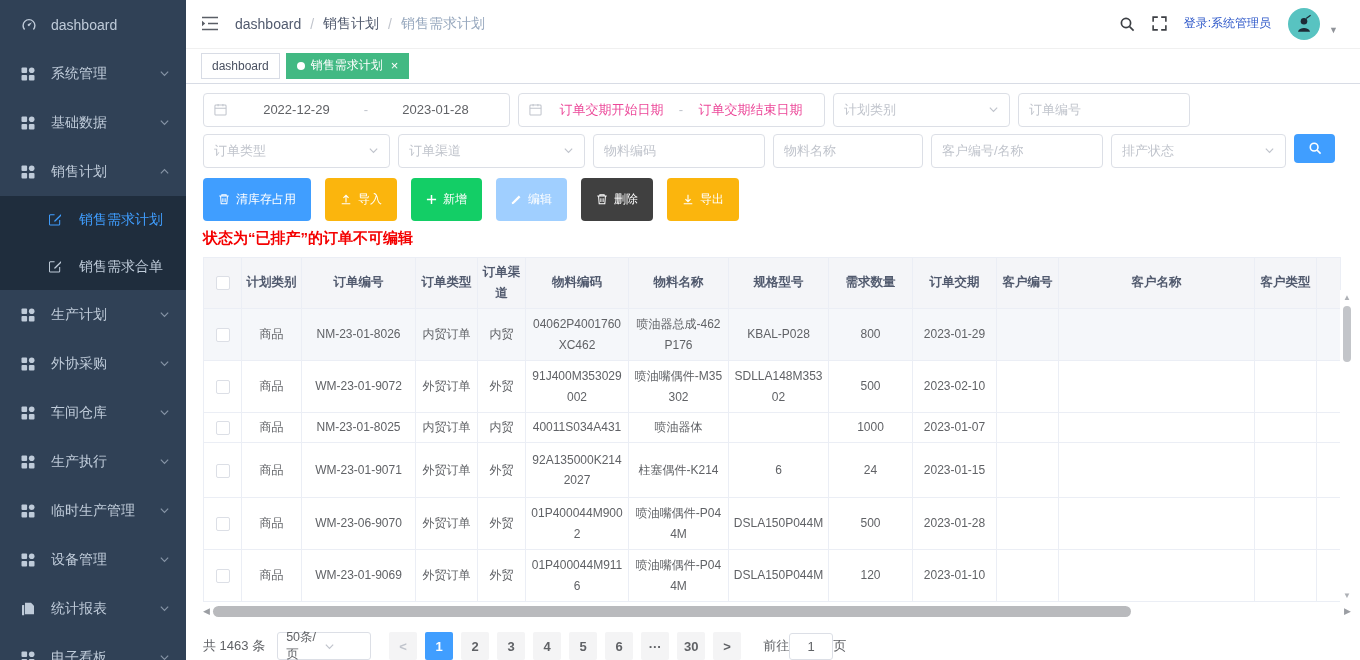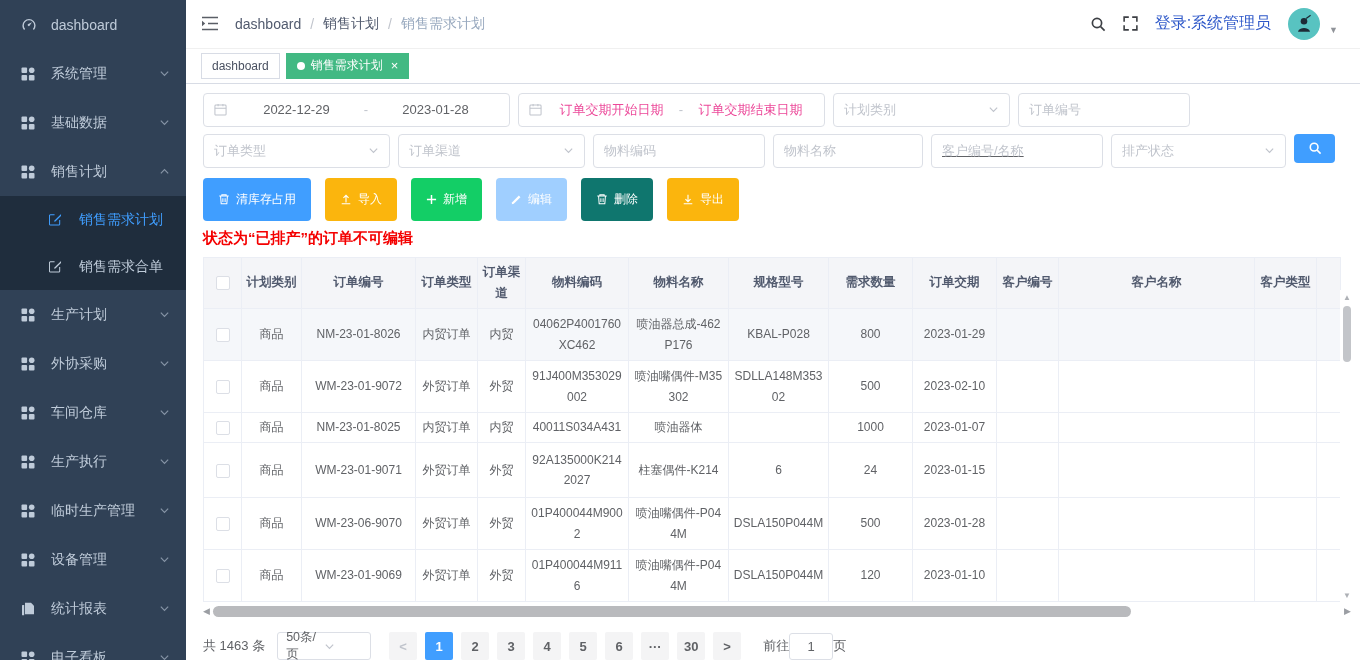--- a/index.html
+++ b/index.html
@@ -19,21 +19,21 @@
   .main { flex:1; display:flex; flex-direction:column; min-width:0; }
 
   .topbar { height:49px; display:flex; align-items:center; padding:0 22px 0 15px; background:#fff; border-bottom:1px solid #f0f0f0; box-shadow:0 1px 3px rgba(0,21,41,.04); }
   .hamburger { display:flex; color:#5a5e66; cursor:pointer; margin-right:16px; }
   .breadcrumb { display:flex; align-items:center; gap:9px; font-size:14px; }
   .crumb { color:#515a6e; }
   .crumb.last { color:#97a8be; }
   .crumb-sep { color:#c0c4cc; }
   .top-right { margin-left:auto; display:flex; align-items:center; gap:17px; }
   .hicon { display:flex; color:#3c3f44; cursor:pointer; }
-  .login-label { font-size:16px; color:#2e58c9; white-space:nowrap; }
+  .login-label { font-size:12px; color:#2e58c9; white-space:nowrap; }
   .avatar { width:32px; height:32px; border-radius:50%; background:#58c3c1; display:flex; align-items:center; justify-content:center; overflow:hidden; cursor:pointer; }
   .caret { font-size:9px; color:#909399; margin-left:-8px; padding-top:12px; cursor:pointer; }
 
   .tabbar { height:35px; display:flex; align-items:center; gap:6px; padding:0 15px; background:#fff; border-bottom:1px solid #d8dce5; }
   .tag-tab { height:26px; display:flex; align-items:center; gap:6px; padding:0 10px; border:1px solid #d8dce5; background:#fff; color:#495060; font-size:12px; cursor:pointer; }
   .tag-tab.active { background:#42b983; border-color:#42b983; color:#fff; }
   .tab-dot { width:8px; height:8px; border-radius:50%; background:#fff; }
   .tab-close { font-size:13px; line-height:1; margin-left:2px; }
 
   
@@ -48,32 +48,32 @@
   .date-ph { flex:1; text-align:center; color:#ec4899; }
   .date-sep { padding:0 4px; color:#c0c4cc; }
   .select .ph { flex:1; }
   .chev { display:flex; color:#c0c4cc; }
   .w-date { width:307px; }
   .w-plan { width:177px; }
   .w-ono { width:172px; }
   .w-sel { width:187px; }
   .w-mat { width:172px; }
   .w-matname { width:150px; }
-  .w-cust { width:172px;text-decoration:underline; }
+  .w-cust { width:172px; }
   .w-status { width:175px; }
   .search-btn { width:41px; height:29px; border:none; border-radius:4px; background:#409eff; color:#fff; display:flex; align-items:center; justify-content:center; cursor:pointer; }
 
   .toolbar { display:flex; gap:14px; margin:10px 0 4px; }
   .tb-btn { height:43px; padding:0 15px; border:none; border-radius:4px; color:#fff; font-size:12px; display:inline-flex; align-items:center; gap:6px; cursor:pointer; font-family:inherit; }
   .tb-btn .bi { display:flex; }
   .tb-blue { background:#409eff; }
   .tb-yellow { background:#fbb50d; }
   .tb-green { background:#13ce66; }
   .tb-blue-dis { background:#a0cfff; cursor:not-allowed; }
-  .tb-red-dis { background:#0f766e; cursor:not-allowed; }
+  .tb-red-dis { background:#404040; cursor:not-allowed; }
 
   .notice { color:#f40000; font-weight:bold; font-size:15px; margin:8px 0 9px; }
 
   
   .table-zone { position:relative; width:1151px; }
   table.grid { border-collapse:collapse; table-layout:fixed; width:1137px; font-size:12px; }
   .grid th, .grid td { border:1px solid #ebeef5; text-align:center; vertical-align:middle; padding:4px 4px; word-break:break-all; line-height:1.7; }
   .grid th { background:#f4f5f8; color:#515a6e; font-weight:bold; height:33px; font-size:12.5px; }
   .grid tbody tr { background:#fff; }
   .grid tbody tr:nth-child(1) { background:#f5f7fa; height:52px; }

